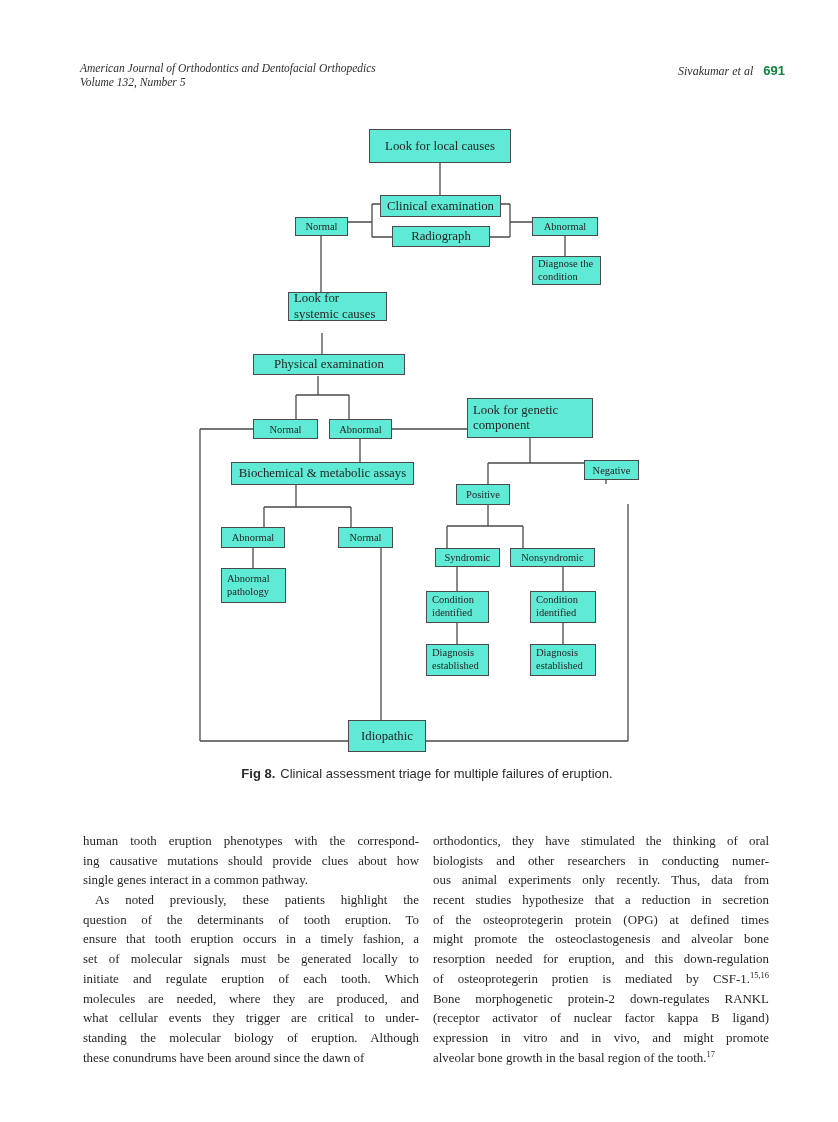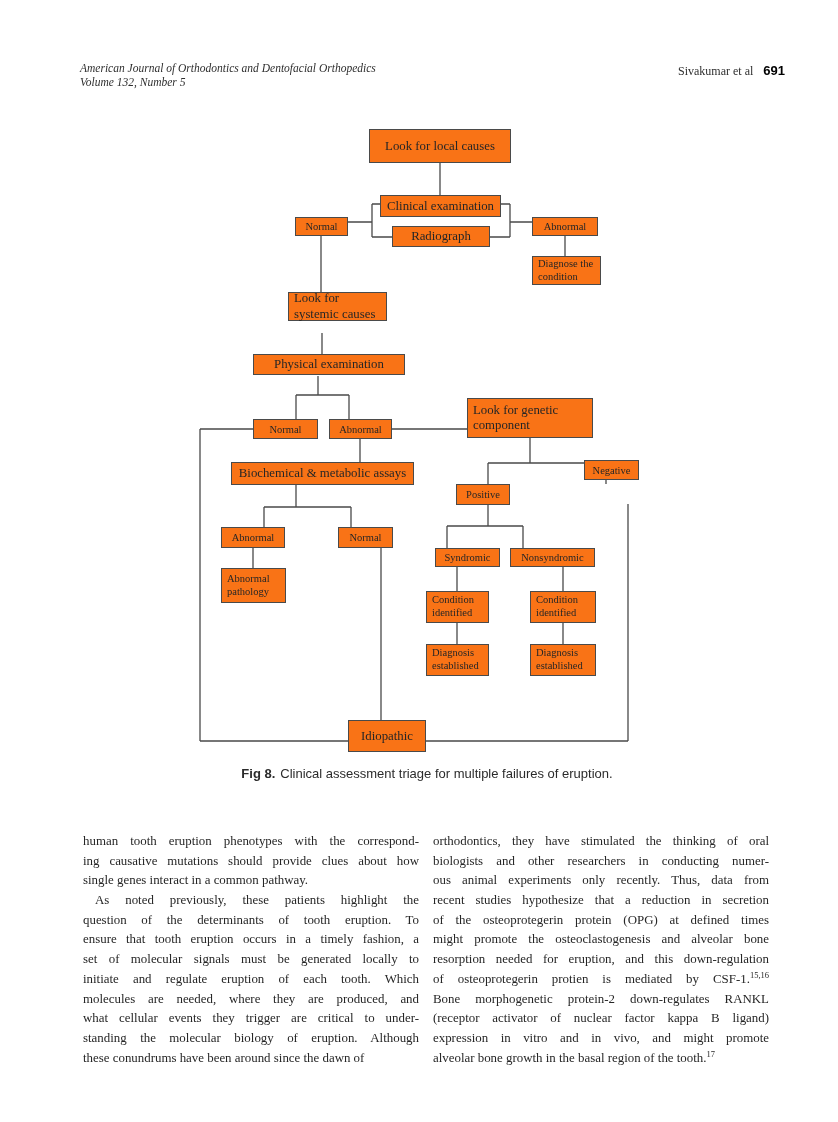--- a/index.html
+++ b/index.html
@@ -3,28 +3,28 @@
 <meta charset="utf-8">
 <style>
   html,body{margin:0;padding:0;background:#ffffff;}
   .page{position:relative;width:838px;height:1122px;background:#ffffff;overflow:hidden;
         font-family:"Liberation Serif",serif;color:#262626;}
 
   
   .hdr-left{position:absolute;left:80px;top:62px;font-style:italic;font-size:11.5px;
             line-height:13.5px;color:#2e2e2e;}
   .hdr-right{position:absolute;top:63px;right:53px;font-size:12px;color:#2e2e2e;white-space:nowrap;}
-  .authors{}
+  .authors{font-style:italic;}
   .pageno{font-weight:bold;font-size:13px;margin-left:10px;
-          font-family:"Liberation Sans",sans-serif;color:#000000;margin-top:26px;}
+          font-family:"Liberation Sans",sans-serif;color:#15803d;margin-top:26px;}
 
   
   .figure{position:absolute;left:0;top:0;width:838px;height:1122px;}
   .wires{position:absolute;left:0;top:0;}
-  .fbox{position:absolute;box-sizing:border-box;background:#f97316;border:1px solid #4a4a4a;
+  .fbox{position:absolute;box-sizing:border-box;background:#5eead4;border:1px solid #4a4a4a;
         display:flex;align-items:center;justify-content:center;text-align:center;
         white-space:nowrap;color:#262626;}
   .fbox.L{font-size:12.8px;}
   .fbox.S{font-size:10.5px;}
   .fbox.ml{white-space:normal;justify-content:flex-start;text-align:left;
            padding:1px 4px 1px 5px;line-height:1.2;}
 
   
   .caption{position:absolute;top:766px;left:0;width:838px;text-align:center;
            font-family:"Liberation Sans",sans-serif;font-size:13px;color:#2b2b2b;padding-left:8px;}

